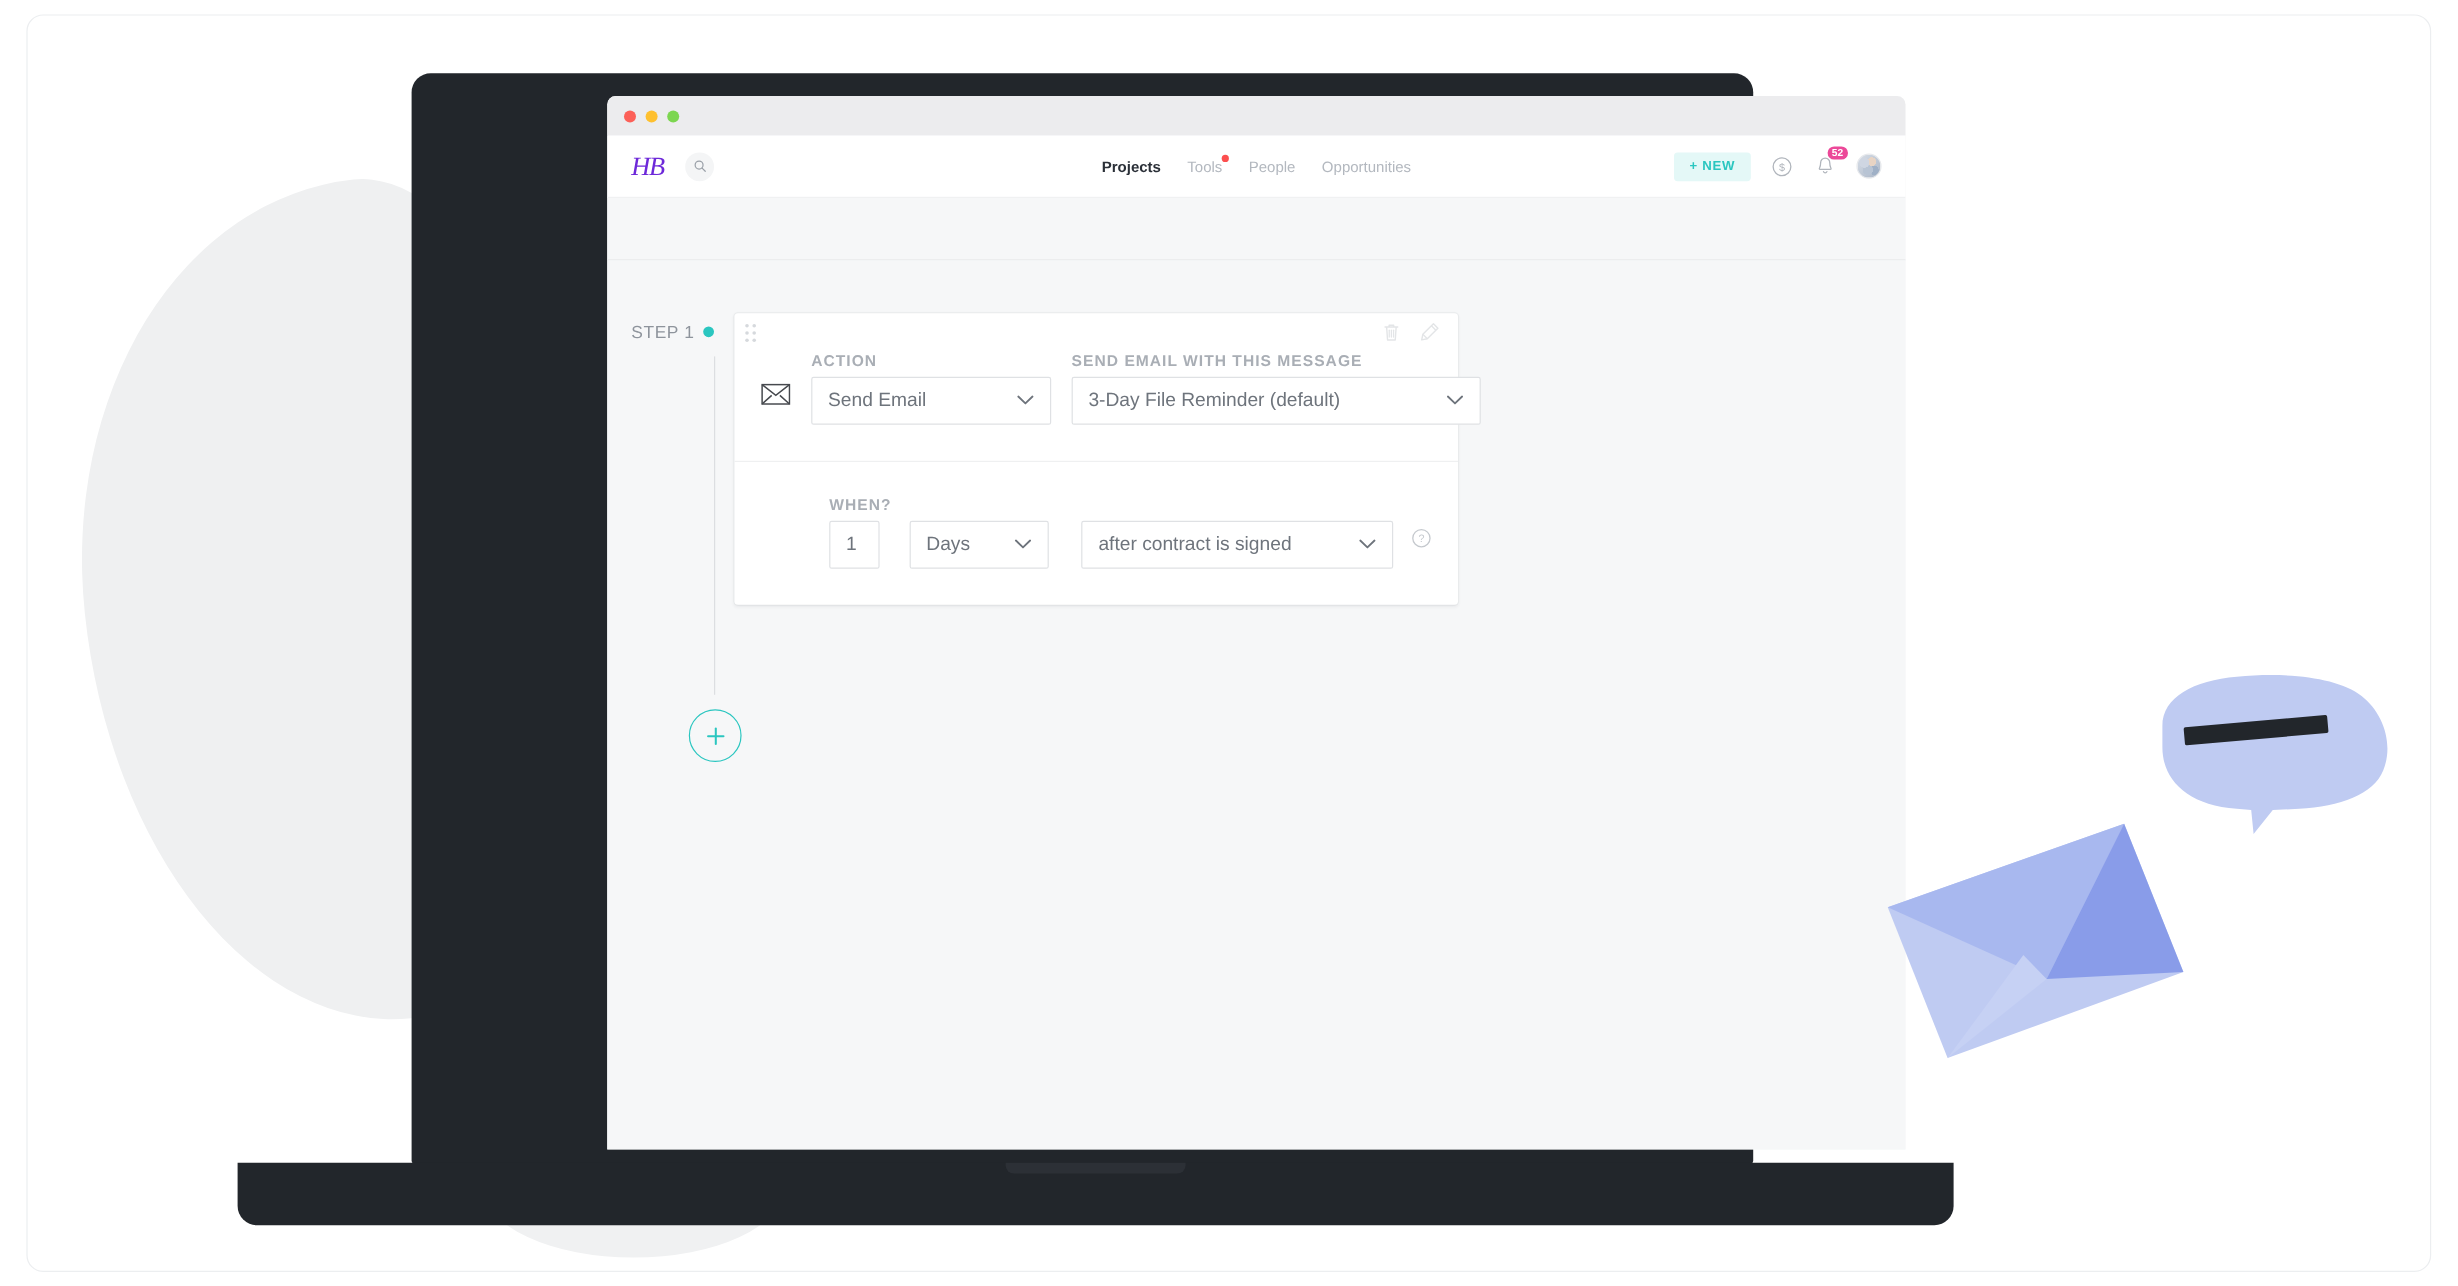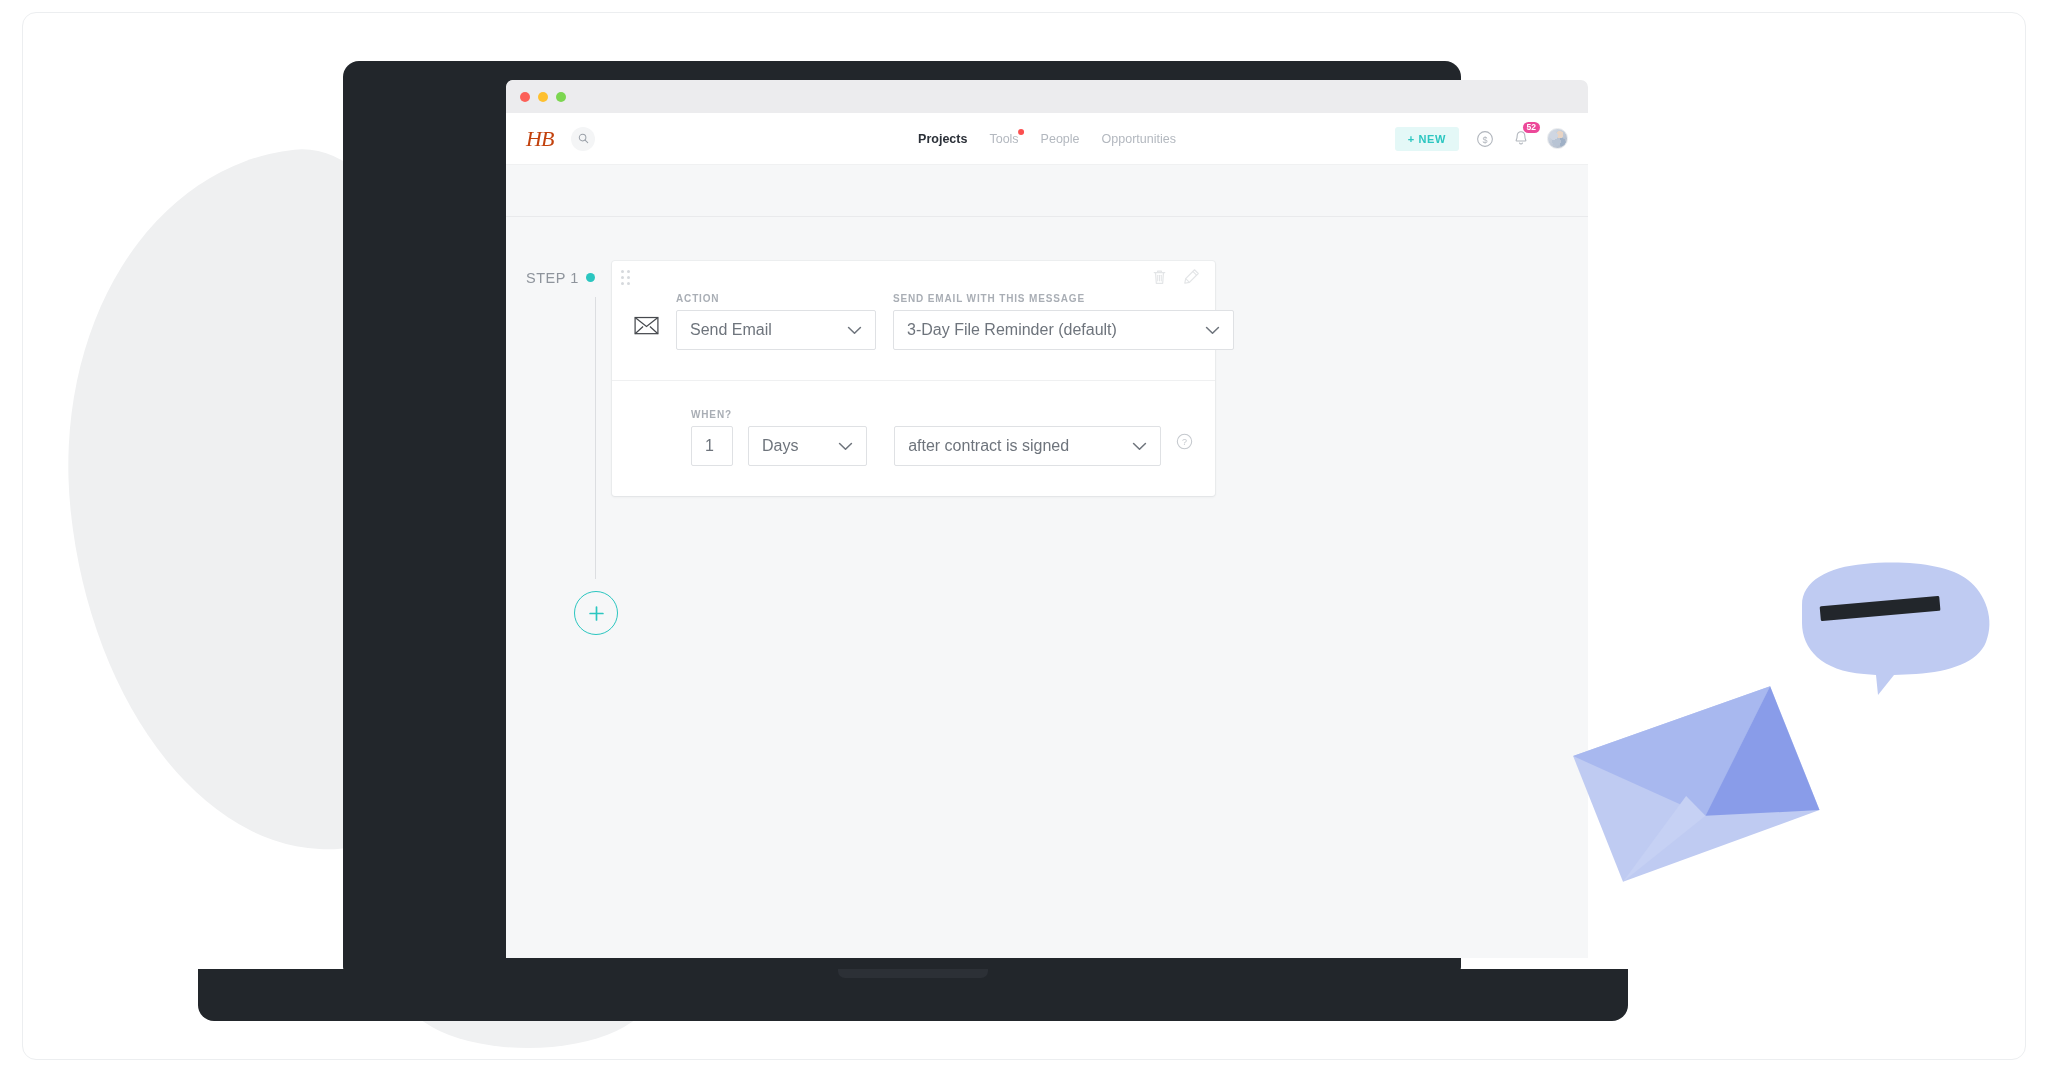--- a/index.html
+++ b/index.html
@@ -90,21 +90,21 @@
     height: 52px;
     background: #ffffff;
     display: flex; align-items: center;
     padding: 0 20px;
     border-bottom: 1px solid #f0f1f2;
   }
   .logo {
     font-family: "Liberation Serif", serif;
     font-style: italic;
     font-size: 22px;
-    color: #c2410c;
+    color: #6d28d9;
     letter-spacing: -1px;
     user-select: none;
   }
   .nav-search {
     width: 24px; height: 24px; border-radius: 50%;
     background: #f4f5f6;
     margin-left: 18px;
     display: flex; align-items: center; justify-content: center;
   }
   .nav-center {
@@ -253,21 +253,21 @@
   .card-actions svg { display: block; }
 
   .card-section {
     padding: 0 22px 30px 22px;
   }
   .card-section.divided { border-bottom: 1px solid #eff0f1; }
   .field-row { display: flex; align-items: flex-end; gap: 17px; }
   .env-icon { padding-bottom: 11px; }
   .field { display: flex; flex-direction: column; }
   .field-label {
-    font-size: 10px;
+    font-size: 13px;
     font-weight: bold;
     letter-spacing: .85px;
     color: #a9aeb5;
     margin-bottom: 6px;
     white-space: nowrap;
   }
   .select-box, .input-box {
     height: 40px;
     border: 1px solid #dfe1e4;
     border-radius: 2px;

